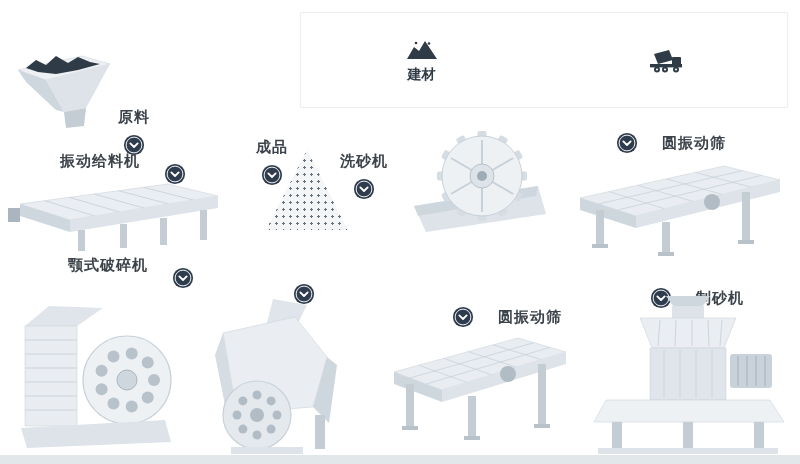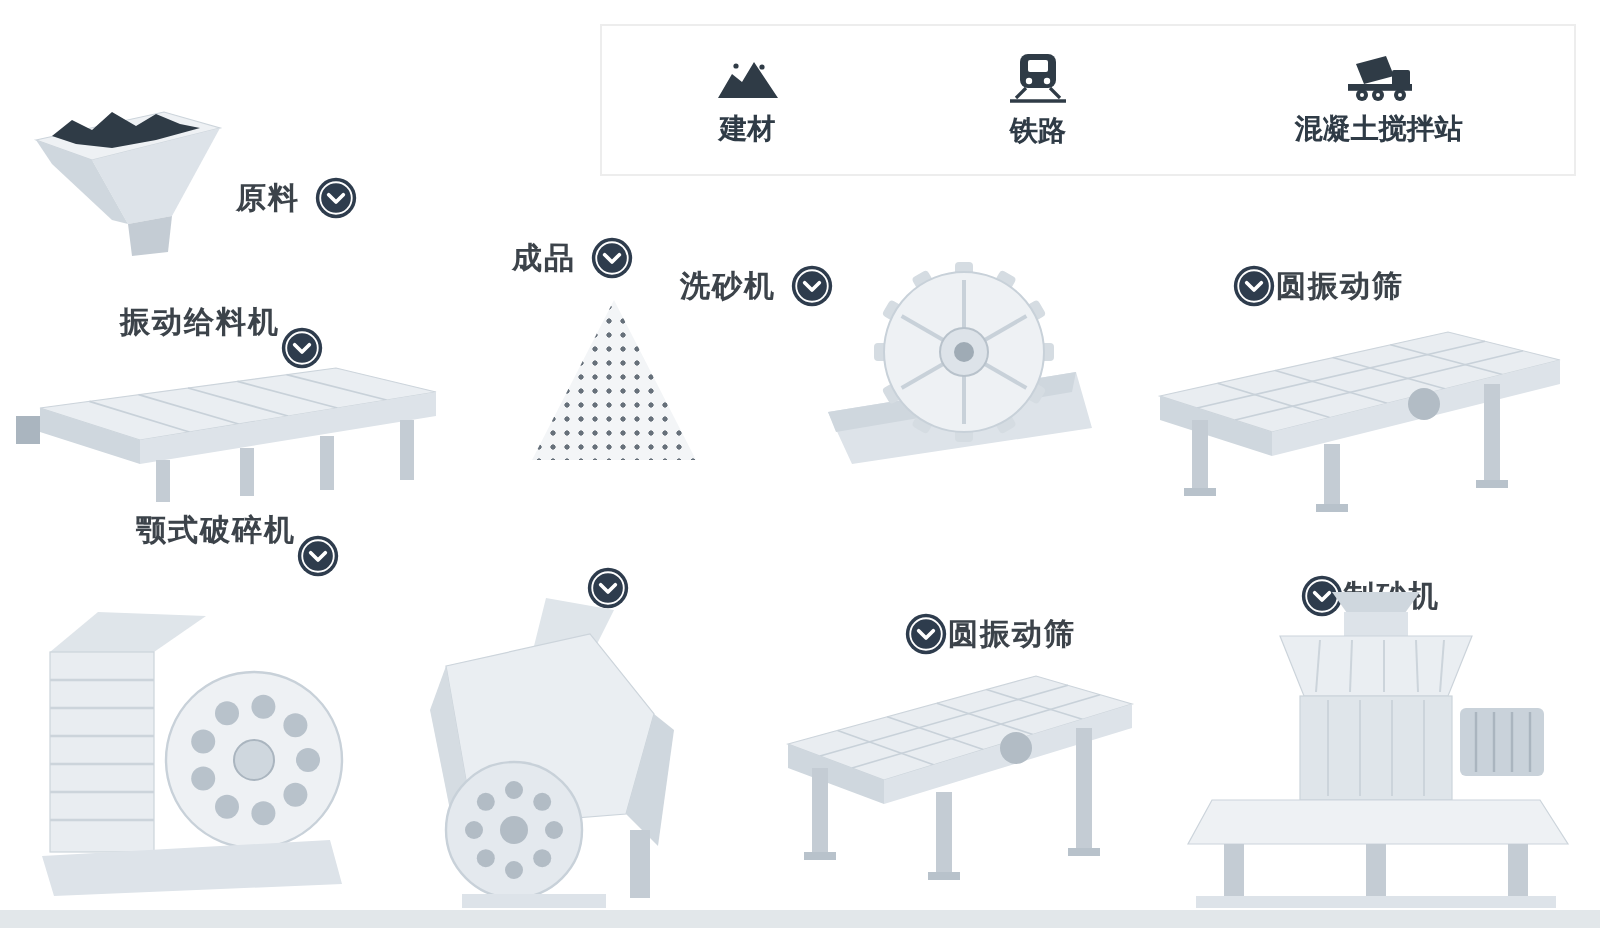--- a/index.html
+++ b/index.html
@@ -2,30 +2,30 @@
 <html><head>
 <meta charset="utf-8">
 <style>
   * { margin:0; padding:0; box-sizing:border-box; }
   html,body { background:#ffffff; }
   body { font-family:"DejaVu Sans","Liberation Sans",sans-serif; }
   .canvas { position:relative; width:800px; height:464px; background:#ffffff; overflow:hidden; }
   .abs { position:absolute; }
 
   
-  .legend { position:absolute; left:300px; top:12px; width:488px; height:76px;
+  .legend { position:absolute; left:300px; top:12px; width:488px; height:96px;
             border:1px solid #ededed; background:#ffffff;
             display:flex; align-items:center; justify-content:space-around; }
   .legend-item { display:flex; flex-direction:column; align-items:center; gap:5px;
                  font-size:14px; font-weight:700; color:#2f3b46; }
 
   
-  .label-group { position:absolute; display:flex; align-items:center; gap:0;
+  .label-group { position:absolute; display:flex; align-items:center; gap:24px;
                  color:#3c434a; font-size:15px; font-weight:700; letter-spacing:1px; white-space:nowrap; }
-  .label-group.col { gap:7px; }
+  .label-group.col { flex-direction:column; gap:7px;margin-top:20px; }
   .badge { width:22px; height:22px; display:inline-block; line-height:0; }
   .badge.drop { transform:translateY(13px); }
 
   
   .pile { position:absolute; left:266px; top:150px; width:82px; height:80px;
           clip-path:polygon(50% 0,100% 100%,0 100%);
           background-color:#f3f5f7;
           background-image:radial-gradient(#66707a 1.2px, transparent 1.4px);
           background-size:7px 7px; }
 
@@ -43,46 +43,33 @@
     <div class="legend-item">
       <svg width="34" height="24" viewBox="0 0 34 24">
         <polygon points="2,22 9,10 14,14 20,4 26,13 32,22" fill="#2f3b46"></polygon>
         <circle cx="11" cy="6" r="1.3" fill="#2f3b46"></circle>
         <circle cx="24" cy="6.5" r="1.3" fill="#2f3b46"></circle>
       </svg>
       <span>建材</span>
     </div>
 
 
-    <div class="legend-item">
-      <svg width="34" height="26" viewBox="0 0 34 26">
-        <rect x="8" y="1" width="18" height="17" rx="4" fill="#2f3b46"></rect>
-        <rect x="12" y="4" width="10" height="6" rx="1" fill="#ffffff"></rect>
-        <circle cx="12.5" cy="14.5" r="1.6" fill="#ffffff"></circle>
-        <circle cx="21.5" cy="14.5" r="1.6" fill="#ffffff"></circle>
-        <line x1="6" y1="23" x2="11" y2="18" stroke="#2f3b46" stroke-width="1.6"></line>
-        <line x1="28" y1="23" x2="23" y2="18" stroke="#2f3b46" stroke-width="1.6"></line>
-        <line x1="3" y1="24.5" x2="31" y2="24.5" stroke="#2f3b46" stroke-width="1.8"></line>
-      </svg>
-      <span>铁路</span>
-    </div>
 
     <div class="legend-item">
       <svg width="38" height="25" viewBox="0 0 38 25">
         <polygon points="8,6 23,2 27,12 12,16" fill="#2f3b46"></polygon>
         <rect x="26" y="9" width="9" height="9" rx="1" fill="#2f3b46"></rect>
         <rect x="4" y="16" width="32" height="3.4" fill="#2f3b46"></rect>
         <circle cx="11" cy="21.5" r="3" fill="#2f3b46"></circle>
           <circle cx="11" cy="21.5" r="1" fill="#ffffff"></circle>
         <circle cx="19" cy="21.5" r="3" fill="#2f3b46"></circle>
           <circle cx="19" cy="21.5" r="1" fill="#ffffff"></circle>
         <circle cx="30" cy="21.5" r="3" fill="#2f3b46"></circle>
           <circle cx="30" cy="21.5" r="1" fill="#ffffff"></circle>
       </svg>
-      <span>混凝土搅拌站</span>
     </div>
 
   </div>
 
   <svg class="abs" style="left:12px;top:50px" width="105" height="88" viewBox="0 0 105 88">
     <polygon points="6,20 70,6 98,14 34,30" fill="#eef1f4" stroke="#ccd4db" stroke-width="0.6"></polygon>
     <polygon points="14,18 24,10 34,15 44,6 56,13 66,7 78,12 88,14 66,20 44,24 26,22" fill="#2f3b46"></polygon>
     <polygon points="34,30 98,14 74,58 52,62" fill="#dde3e9"></polygon>
     <polygon points="6,20 34,30 52,62 44,60 14,32" fill="#cfd7de"></polygon>
     <polygon points="52,62 74,58 72,76 54,78" fill="#c4ccd4"></polygon>

